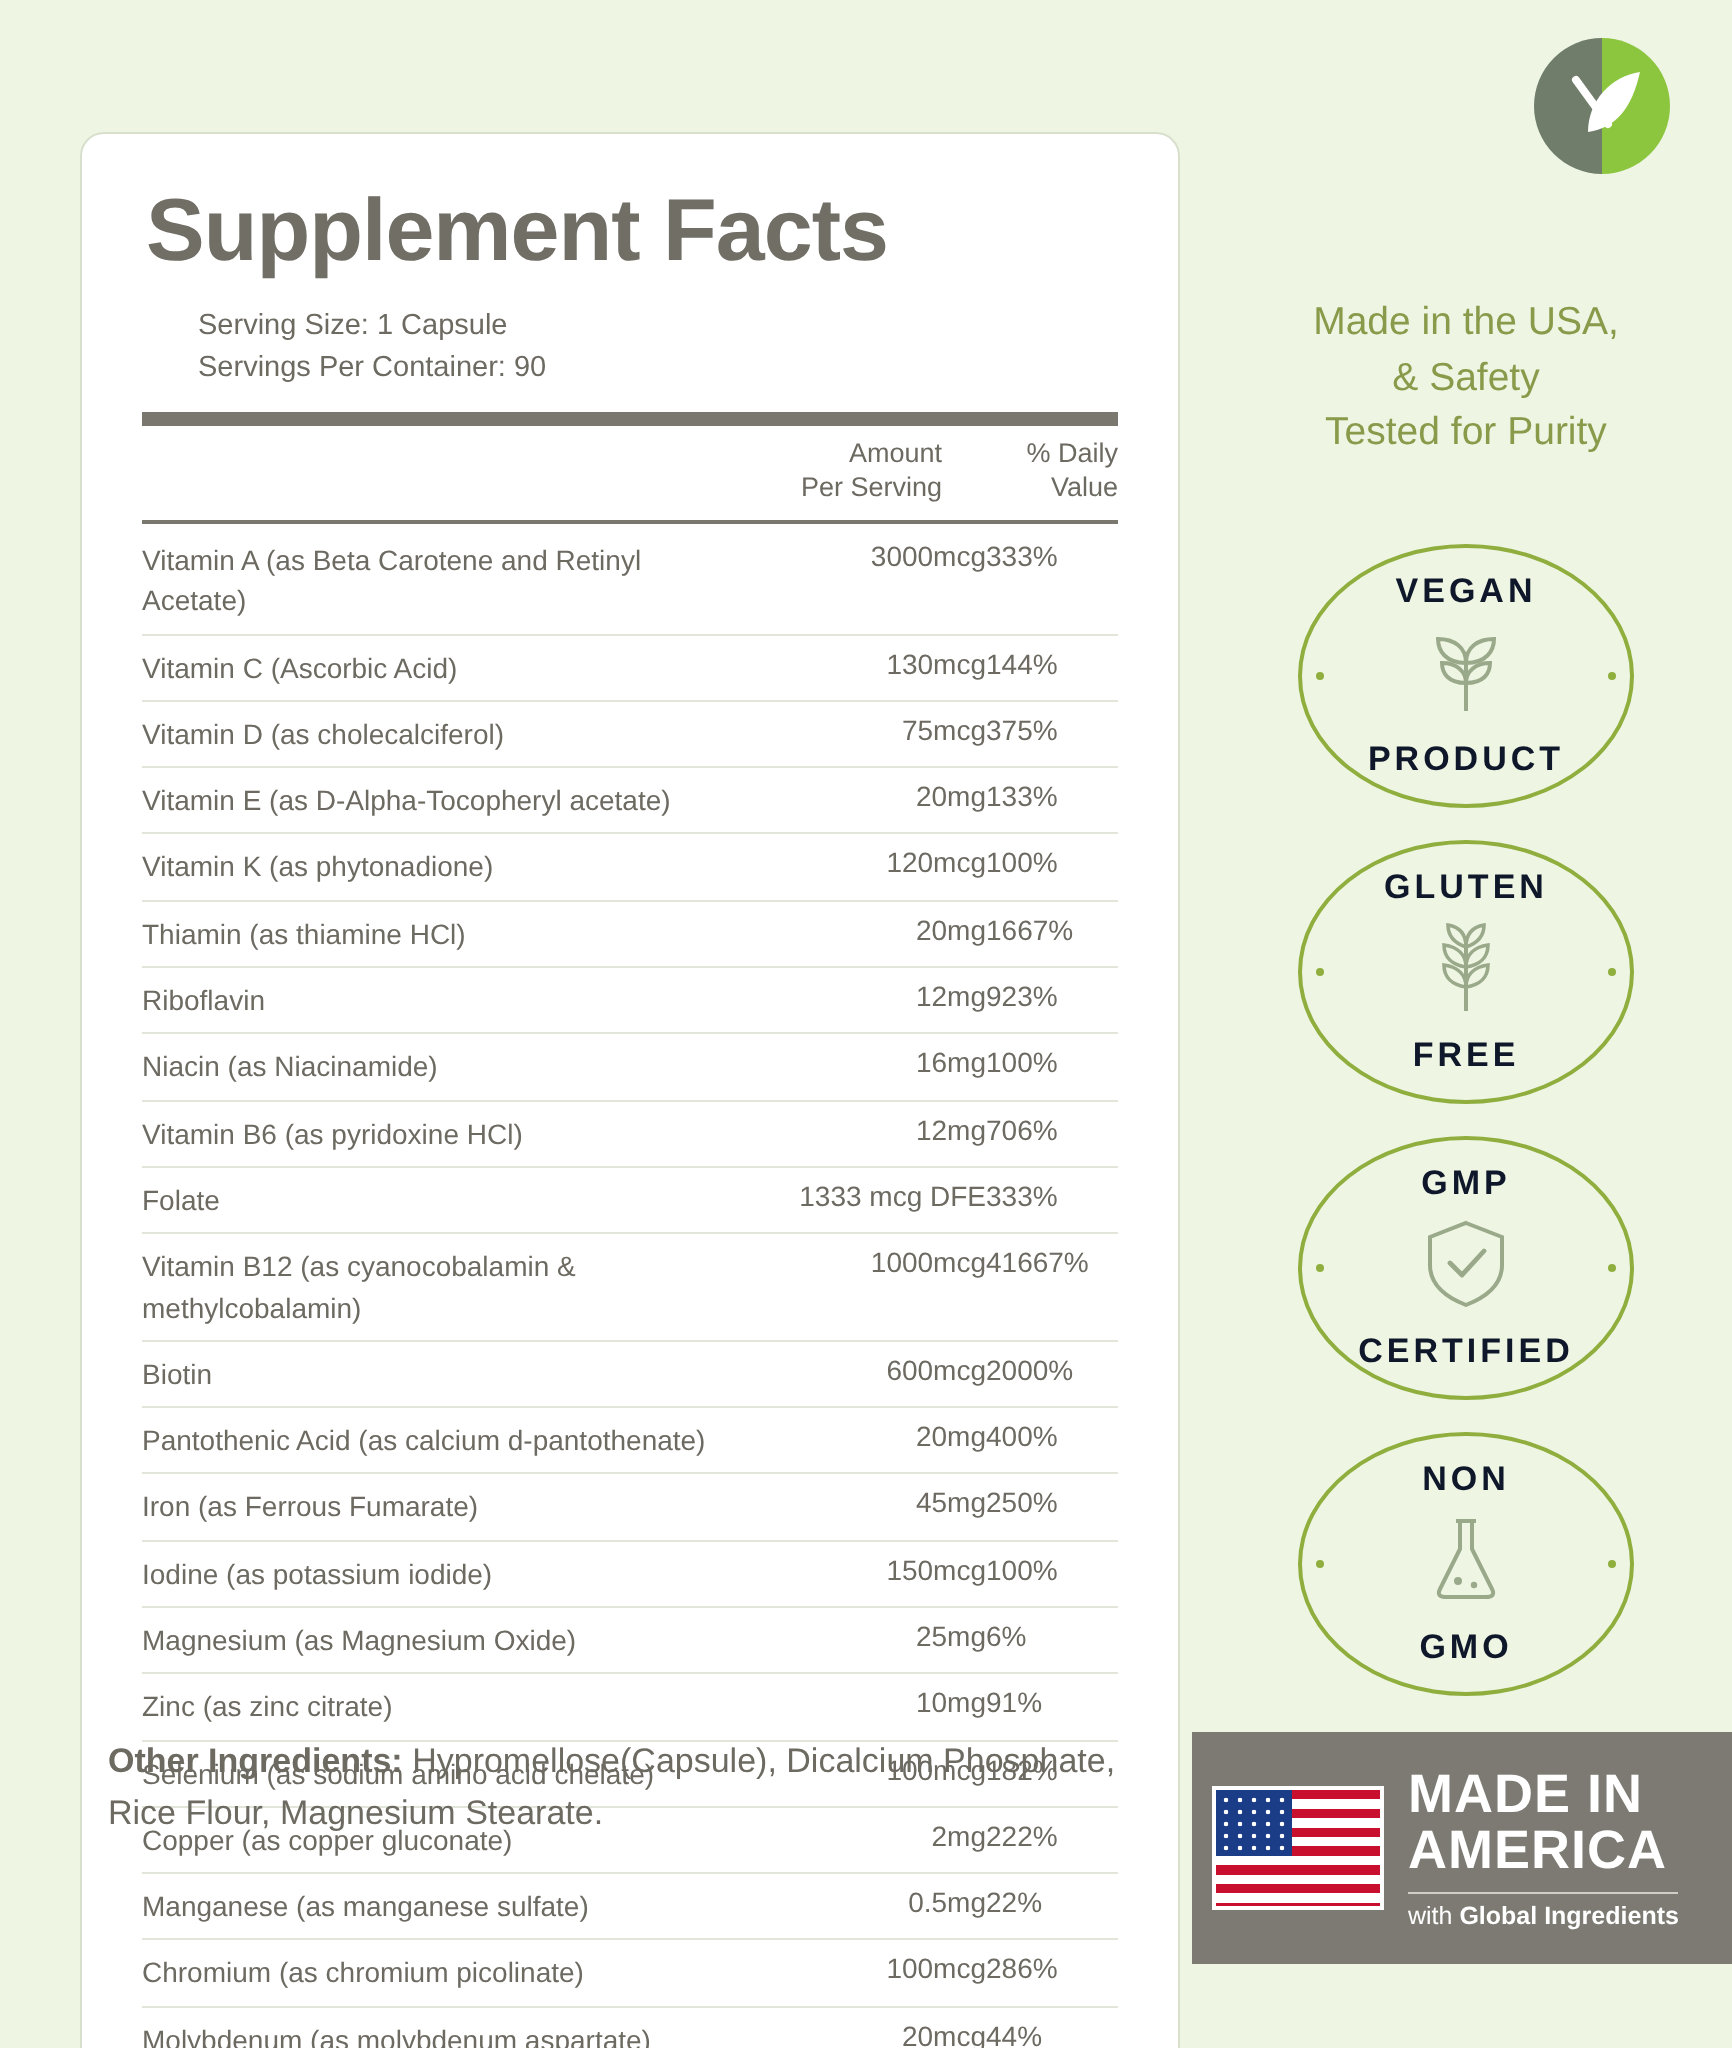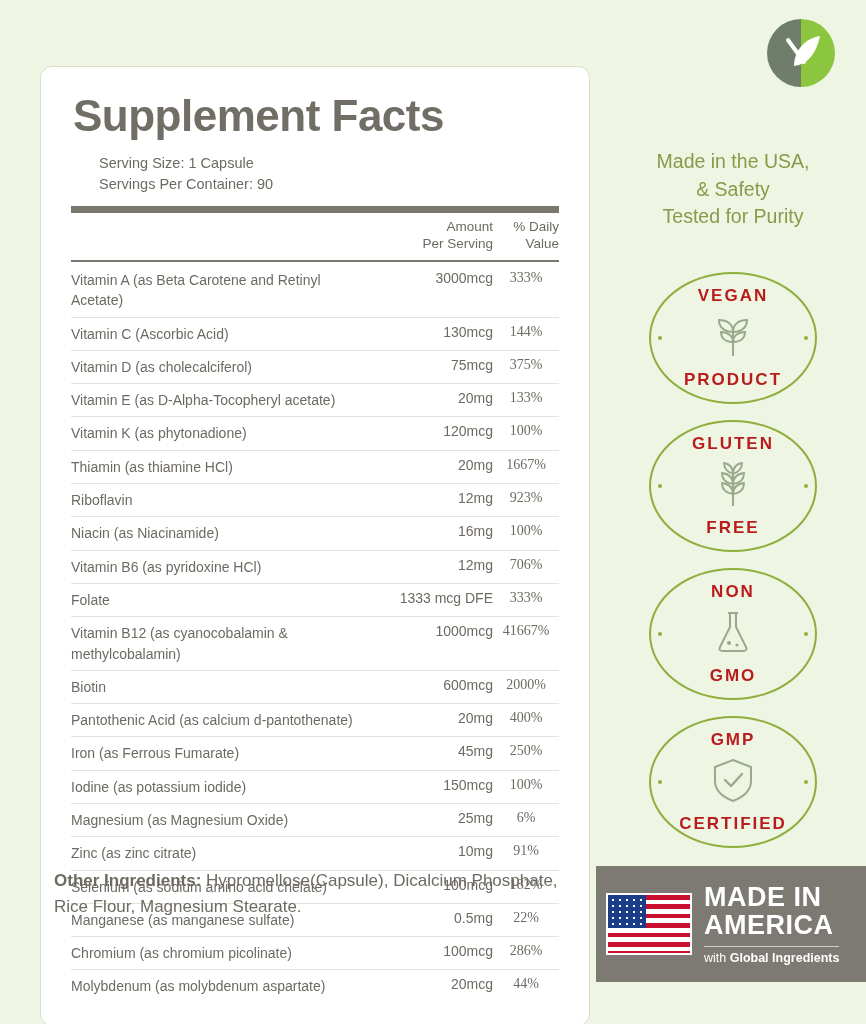--- a/index.html
+++ b/index.html
@@ -45,21 +45,21 @@
   }
   .rule-thin {
     height: 2px;
     background: #7a776f;
     margin: 0;
   }
   .col-head {
     display: flex;
     justify-content: flex-end;
     padding: 6px 0 7px 0;
-    gap: 4px;
+    gap: 26px;
   }
   .col-head .amount,
   .col-head .daily {
     font-size: 13.5px;
     line-height: 1.25;
     text-align: right;
     color: #6d6a62;
   }
   .col-head .amount { width: 108px; }
   .col-head .daily { width: 62px; }
@@ -78,24 +78,23 @@
   }
   table.nutrients tr:last-child td { border-bottom: none; }
   td.nutrient-name { padding-left: 2px; line-height: 1.45; margin-left: 16px; }
   td.nutrient-amount {
     text-align: right;
     width: 118px;
     white-space: nowrap;
     padding-right: 6px;
   }
   td.nutrient-dv {
-    text-align: center;
+    text-align: left;
     width: 66px;
     white-space: nowrap;
-    font-family: Liberation Serif, serif;
   }
 
   
   .other-ing {
     position: absolute;
     left: 54px;
     top: 868px;
     width: 520px;
     font-size: 17px;
     line-height: 1.55;
@@ -151,21 +150,21 @@
   }
   .badge .dot.left { left: 9px; }
   .badge .dot.right { right: 9px; }
   .badge .arc-text {
     position: absolute;
     left: 0; right: 0;
     text-align: center;
     font-size: 17px;
     font-weight: bold;
     letter-spacing: 2px;
-    color: #b91c1c;
+    color: #0f172a;
   }
   .badge .arc-top { top: 14px; }
   .badge .arc-bottom { bottom: 14px; }
   .badge .center-icon {
     position: absolute;
     left: 50%;
     top: 50%;
     transform: translate(-50%, -50%);
   }
 
@@ -344,20 +343,25 @@
         </tr>
         <tr>
           <td class="nutrient-name">Zinc (as zinc citrate)</td>
           <td class="nutrient-amount">10mg</td>
           <td class="nutrient-dv">91%</td>
         </tr>
         <tr>
           <td class="nutrient-name">Selenium (as sodium amino acid chelate)</td>
           <td class="nutrient-amount">100mcg</td>
           <td class="nutrient-dv">182%</td>
+        </tr>
+        <tr>
+          <td class="nutrient-name">Copper (as copper gluconate)</td>
+          <td class="nutrient-amount">2mg</td>
+          <td class="nutrient-dv">222%</td>
         </tr>
         <tr>
           <td class="nutrient-name">Manganese (as manganese sulfate)</td>
           <td class="nutrient-amount">0.5mg</td>
           <td class="nutrient-dv">22%</td>
         </tr>
         <tr>
           <td class="nutrient-name">Chromium (as chromium picolinate)</td>
           <td class="nutrient-amount">100mcg</td>
           <td class="nutrient-dv">286%</td>
@@ -416,45 +420,45 @@
         <path d="M26 36 C19 35 15 31 15 25 C22 26 26 30 26 36 Z" fill="none" stroke="#9aa98a" stroke-width="1.8"></path>
         <path d="M26 36 C33 35 37 31 37 25 C30 26 26 30 26 36 Z" fill="none" stroke="#9aa98a" stroke-width="1.8"></path>
       </svg>
     </div>
   </div>
 
   <div class="badge">
     <div class="oval"></div>
     <div class="dot left"></div>
     <div class="dot right"></div>
+    <div class="arc-text arc-top">GMP</div>
+    <div class="arc-text arc-bottom">CERTIFIED</div>
+    <div class="center-icon">
+      <svg width="50" height="50" viewBox="0 0 50 50">
+        <path d="M25 5 L43 12 V26 Q43 39 25 46 Q7 39 7 26 V12 Z" fill="none" stroke="#9aa98a" stroke-width="2"></path>
+        <path d="M17 25 L23 31 L34 19" fill="none" stroke="#9aa98a" stroke-width="2.4" stroke-linecap="round" stroke-linejoin="round"></path>
+      </svg>
+    </div>
+  </div>
+
+  <div class="badge">
+    <div class="oval"></div>
+    <div class="dot left"></div>
+    <div class="dot right"></div>
     <div class="arc-text arc-top">NON</div>
     <div class="arc-text arc-bottom">GMO</div>
     <div class="center-icon">
       <svg width="50" height="50" viewBox="0 0 50 50">
         <path d="M20 6 L30 6 M22 6 L22 20 L12 40 Q10 44 15 44 L35 44 Q40 44 38 40 L28 20 L28 6" fill="none" stroke="#9aa98a" stroke-width="2" stroke-linejoin="round"></path>
         <circle cx="21" cy="36" r="2" fill="#9aa98a"></circle>
         <circle cx="29" cy="38" r="1.6" fill="#9aa98a"></circle>
       </svg>
     </div>
   </div>
 
-  <div class="badge">
-    <div class="oval"></div>
-    <div class="dot left"></div>
-    <div class="dot right"></div>
-    <div class="arc-text arc-top">GMP</div>
-    <div class="arc-text arc-bottom">CERTIFIED</div>
-    <div class="center-icon">
-      <svg width="50" height="50" viewBox="0 0 50 50">
-        <path d="M25 5 L43 12 V26 Q43 39 25 46 Q7 39 7 26 V12 Z" fill="none" stroke="#9aa98a" stroke-width="2"></path>
-        <path d="M17 25 L23 31 L34 19" fill="none" stroke="#9aa98a" stroke-width="2.4" stroke-linecap="round" stroke-linejoin="round"></path>
-      </svg>
-    </div>
-  </div>
-
 </div>
 
 <div class="made-america">
   <div class="flag">
     <div class="stripes"></div>
     <div class="canton"></div>
   </div>
   <div class="ma-text">
     <span class="l1">MADE IN</span>
     <span class="l2">AMERICA</span>

